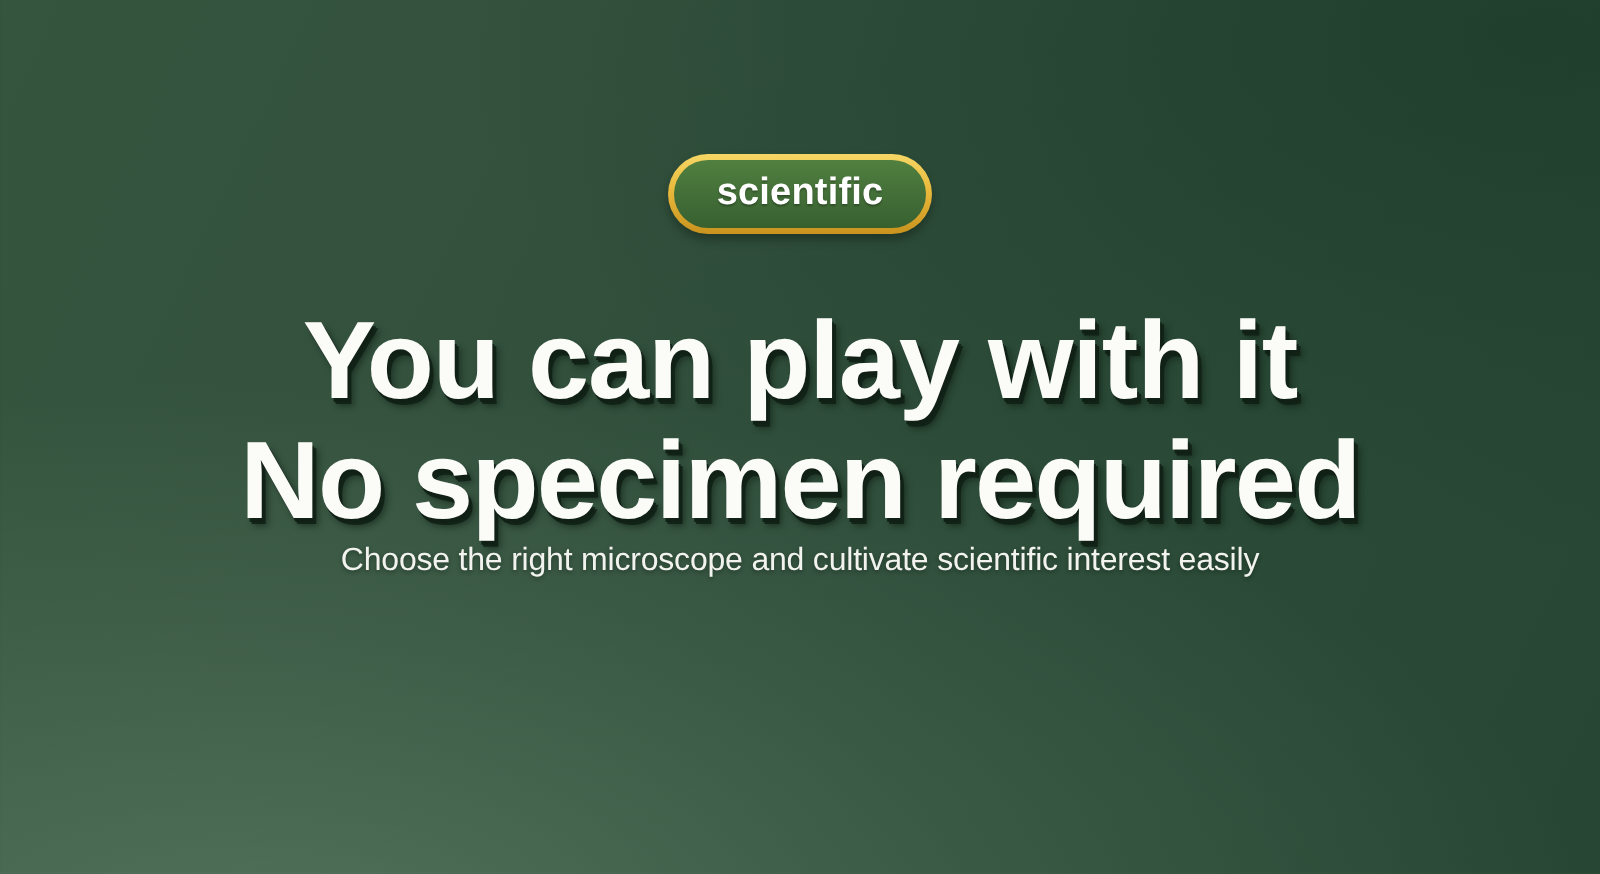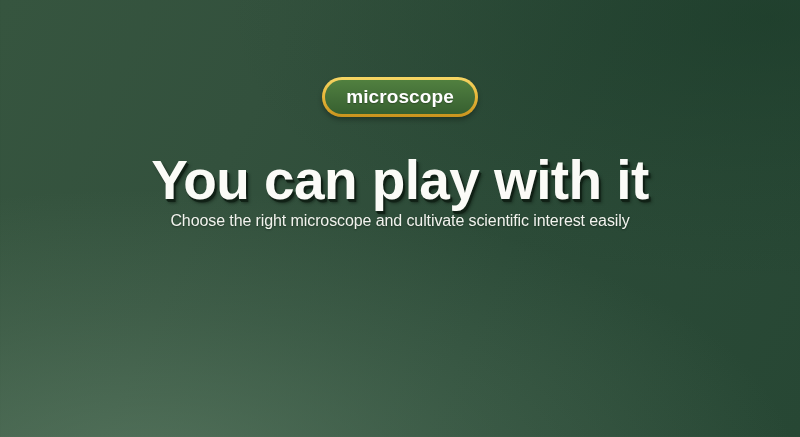--- a/index.html
+++ b/index.html
@@ -107,24 +107,25 @@
   }
 </style>
 </head>
 <body>
 
 <div id="banner">
   <div id="content">
 
     <div class="badge-row">
       <span class="badge-ring">
-        <span class="badge-inner">microscope</span>
+        <span class="badge-inner">scientific</span>
       </span>
     </div>
 
     <div class="headline">
       <span class="headline-line line-1">You can play with it</span>
+      <span class="headline-line line-2">No specimen required</span>
     </div>
 
     <div class="subtitle">Choose the right microscope and cultivate scientific interest easily</div>
 
   </div>
 </div>
 
 </body></html>

